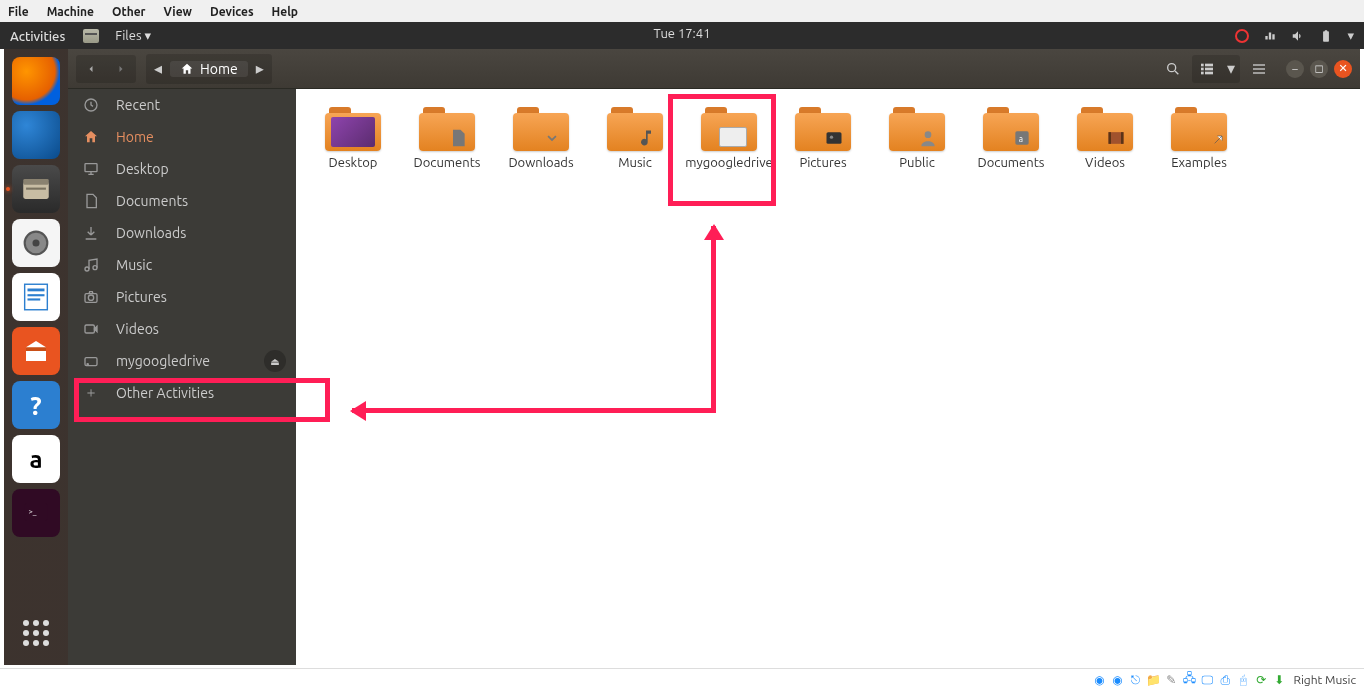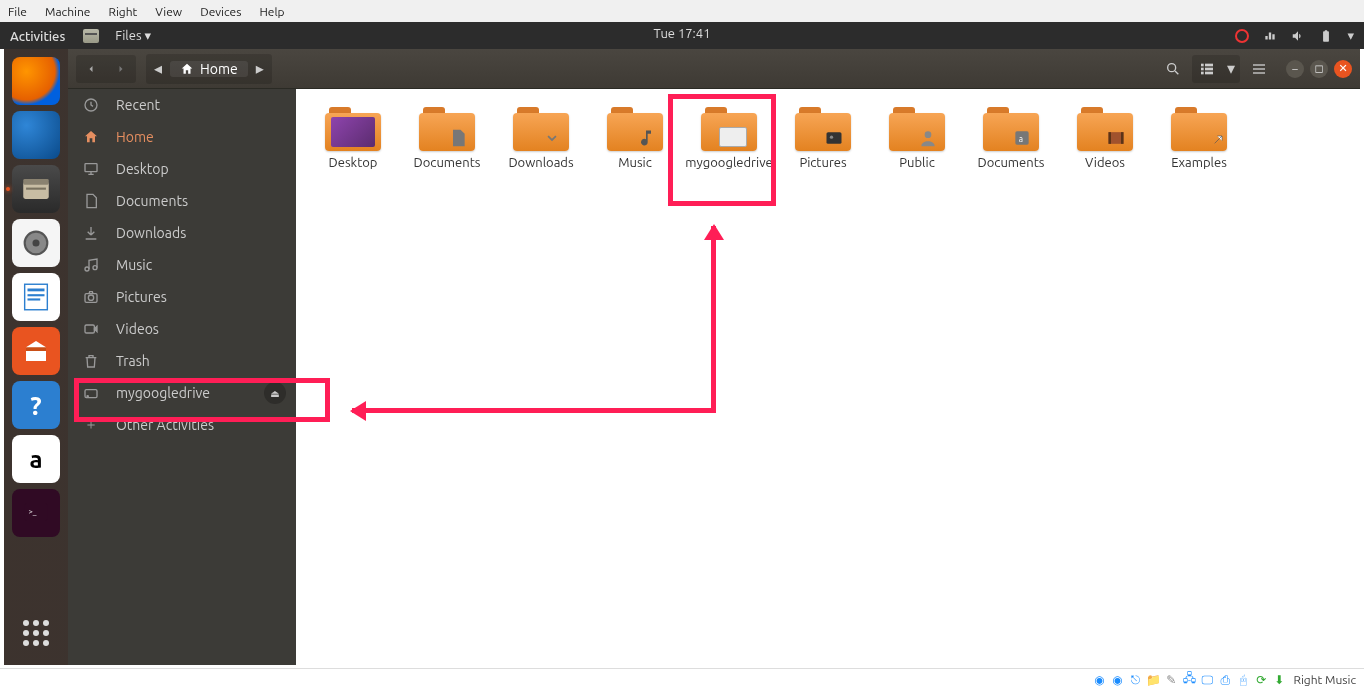--- a/index.html
+++ b/index.html
@@ -1,20 +1,20 @@
 <!DOCTYPE html>
 <html><head>
 <meta charset="utf-8">
 <style>
 * { margin: 0; padding: 0; box-sizing: border-box; font-family: Ubuntu, "Segoe UI", sans-serif; }
 body { width: 1364px; height: 690px; background: #fff; overflow: hidden; position: relative; }
 
 
 .vbox-menu { height: 22px; background: #f0f0f0; display: flex; align-items: center; padding: 0 8px; font-size: 12px; color: #222; }
-.vbox-menu span { margin-right: 18px; cursor: default; }
+.vbox-menu span { margin-right: 18px; cursor: default; font-weight: bold; }
 
 
 .ubuntu-topbar { height: 27px; background: #2c2c2c; display: flex; align-items: center; color: #ddd; font-size: 13px; padding: 0 10px; }
 .ubuntu-topbar .activities { font-weight: 500; margin-right: 18px; }
 .ubuntu-topbar .app-menu { display: flex; align-items: center; gap: 16px; }
 .ubuntu-topbar .app-menu .files-icon { width: 16px; height: 14px; background: linear-gradient(#b8b8a8,#9a9a88); border-radius: 2px; position: relative; }
 .ubuntu-topbar .app-menu .files-icon::before { content:''; position:absolute; top:4px; left:2px; right:2px; height:2px; background:#555; }
 .ubuntu-topbar .clock { position: absolute; left: 50%; transform: translateX(-50%); top: 26px; }
 .ubuntu-topbar .tray { margin-left: auto; display: flex; align-items: center; gap: 14px; }
 .ubuntu-topbar .tray .rec { width: 14px; height: 14px; border: 2px solid #e33; border-radius: 50%; }
@@ -90,21 +90,21 @@
 .vbox-status .sico { width:16px; height:16px; display:inline-flex; align-items:center; justify-content:center; font-size:12px; }
 
 svg { display:block; }
 </style>
 </head>
 <body>
 
 <div class="vbox-menu">
   <span>File</span>
   <span>Machine</span>
-  <span>Right</span>
+  <span>Other</span>
   <span>View</span>
   <span>Devices</span>
   <span>Help</span>
 </div>
 
 <div class="ubuntu-topbar">
   <span class="activities">Activities</span>
   <span class="app-menu">
     <span class="files-icon"></span>
     <span>Files ▾</span>
@@ -312,28 +312,20 @@
             <svg width="16" height="16" viewBox="0 0 24 24" fill="none" stroke="currentColor" stroke-width="2">
               <rect x="3" y="6" width="14" height="12" rx="2"></rect>
               <path d="M21 8l-4 4 4 4z" fill="currentColor"></path>
             </svg>
           </span>
         <span>Videos</span>
       </div>
       <div class="sb-item">
         <span class="sb-icon">
             <svg width="16" height="16" viewBox="0 0 24 24" fill="none" stroke="currentColor" stroke-width="2">
-              <path d="M4 7h16M9 7V4h6v3M6 7l1 14h10l1-14"></path>
-            </svg>
-          </span>
-        <span>Trash</span>
-      </div>
-      <div class="sb-item">
-        <span class="sb-icon">
-            <svg width="16" height="16" viewBox="0 0 24 24" fill="none" stroke="currentColor" stroke-width="2">
               <rect x="3" y="7" width="18" height="12" rx="2"></rect>
               <circle cx="7" cy="17" r="1" fill="currentColor"></circle>
             </svg>
           </span>
         <span>mygoogledrive</span>
         <span class="eject">⏏</span>
       </div>
       <div class="sb-item">
         <span class="sb-icon">＋</span>
         <span>Other Activities</span>

